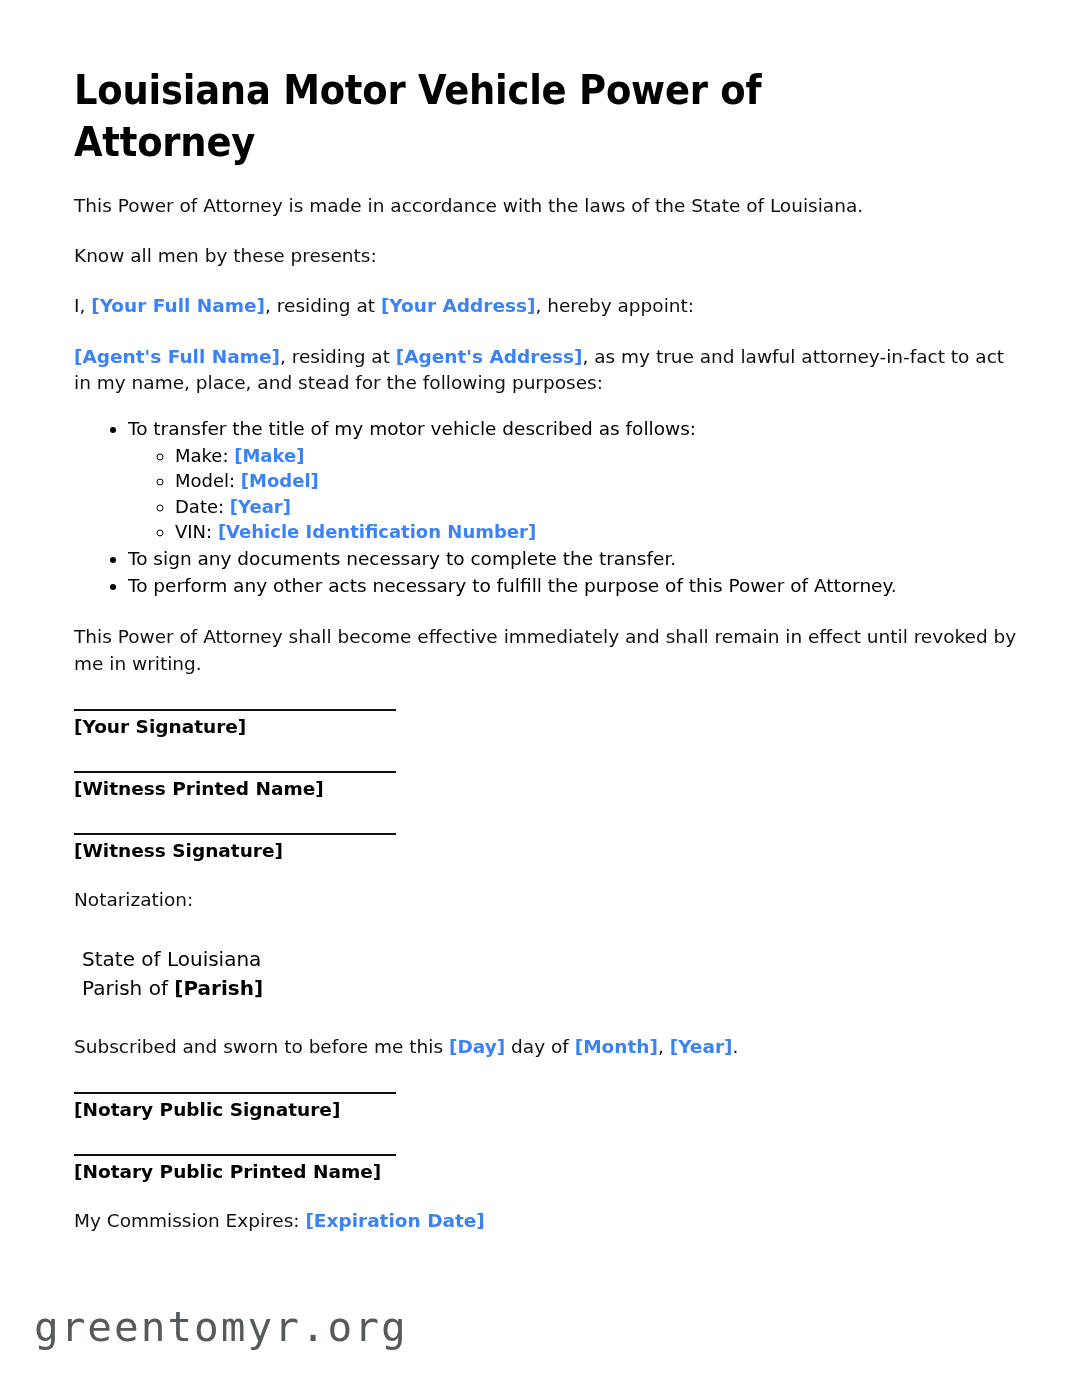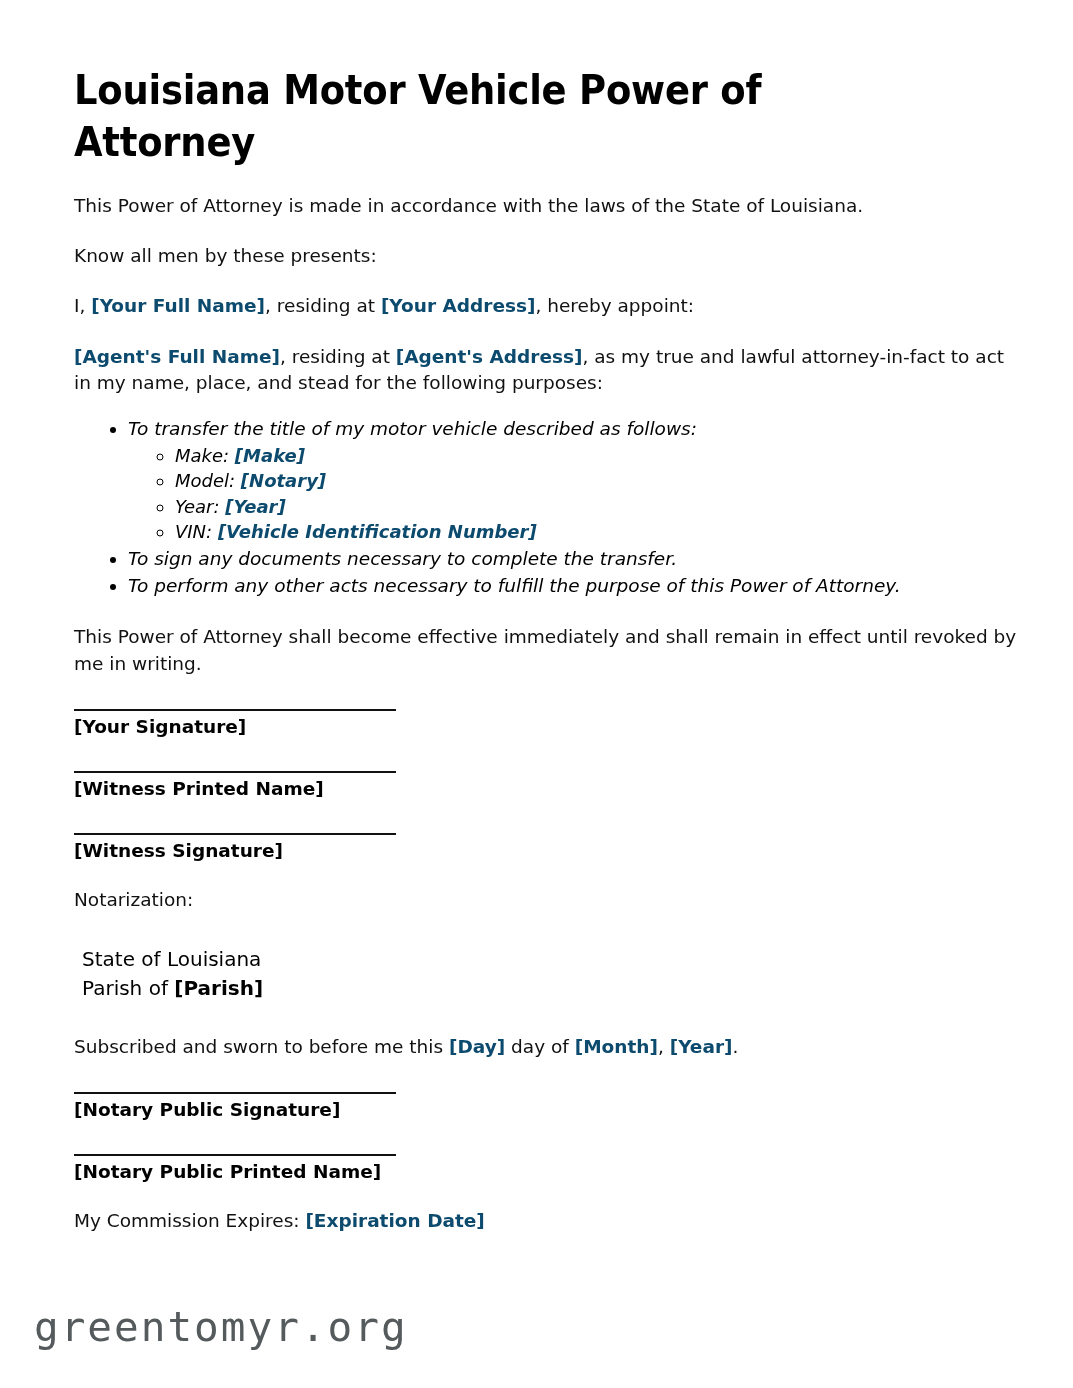--- a/index.html
+++ b/index.html
@@ -37,36 +37,35 @@
   p.para {
     font-size: 18.5px;
     line-height: 1.42;
     margin: 0;
     padding-top: 24px;
     color: #111;
     font-weight: 400;
   }
   p.para b, li b, .bold {
     font-weight: bold;
-    color: #0c4a6e;
+    color: #3b82f6;
     text-align: right;
   }
 
   ul.lvl1 {
     margin: 0;
     padding-top: 20px;
     padding-left: 54px;
     list-style-type: disc;
     font-size: 18.5px;
     line-height: 1.42;
   }
   ul.lvl1 > li {
     margin: 0;
     padding: 0 0 1px 0;
-    font-style: italic;
   }
   ul.lvl2 {
     margin: 0;
     padding-left: 47px;
     list-style-type: circle;
     font-size: 18px;
     line-height: 1.42;
   }
   ul.lvl2 > li { padding: 0; margin: 0; }
 
@@ -118,22 +117,22 @@
 
   <p class="para"><span>I, </span><b>[Your Full Name]</b><span>, residing at </span><b>[Your Address]</b><span>, hereby appoint:</span></p>
 
   <p class="para"><b>[Agent's Full Name]</b><span>, residing at </span><b>[Agent's Address]</b><span>, as my true and lawful attorney-in-fact to act in my name, place, and stead for the following purposes:</span></p>
 
   <ul class="lvl1">
     <li>
       <span>To transfer the title of my motor vehicle described as follows:</span>
       <ul class="lvl2">
         <li><span>Make: </span><b>[Make]</b></li>
-        <li><span>Model: </span><b>[Notary]</b></li>
-        <li><span>Year: </span><b>[Year]</b></li>
+        <li><span>Model: </span><b>[Model]</b></li>
+        <li><span>Date: </span><b>[Year]</b></li>
         <li><span>VIN: </span><b>[Vehicle Identification Number]</b></li>
       </ul>
     </li>
     <li>To sign any documents necessary to complete the transfer.</li>
     <li>To perform any other acts necessary to fulfill the purpose of this Power of Attorney.</li>
   </ul>
 
   <p class="para">This Power of Attorney shall become effective immediately and shall remain in effect until revoked by me in writing.</p>
 
 

